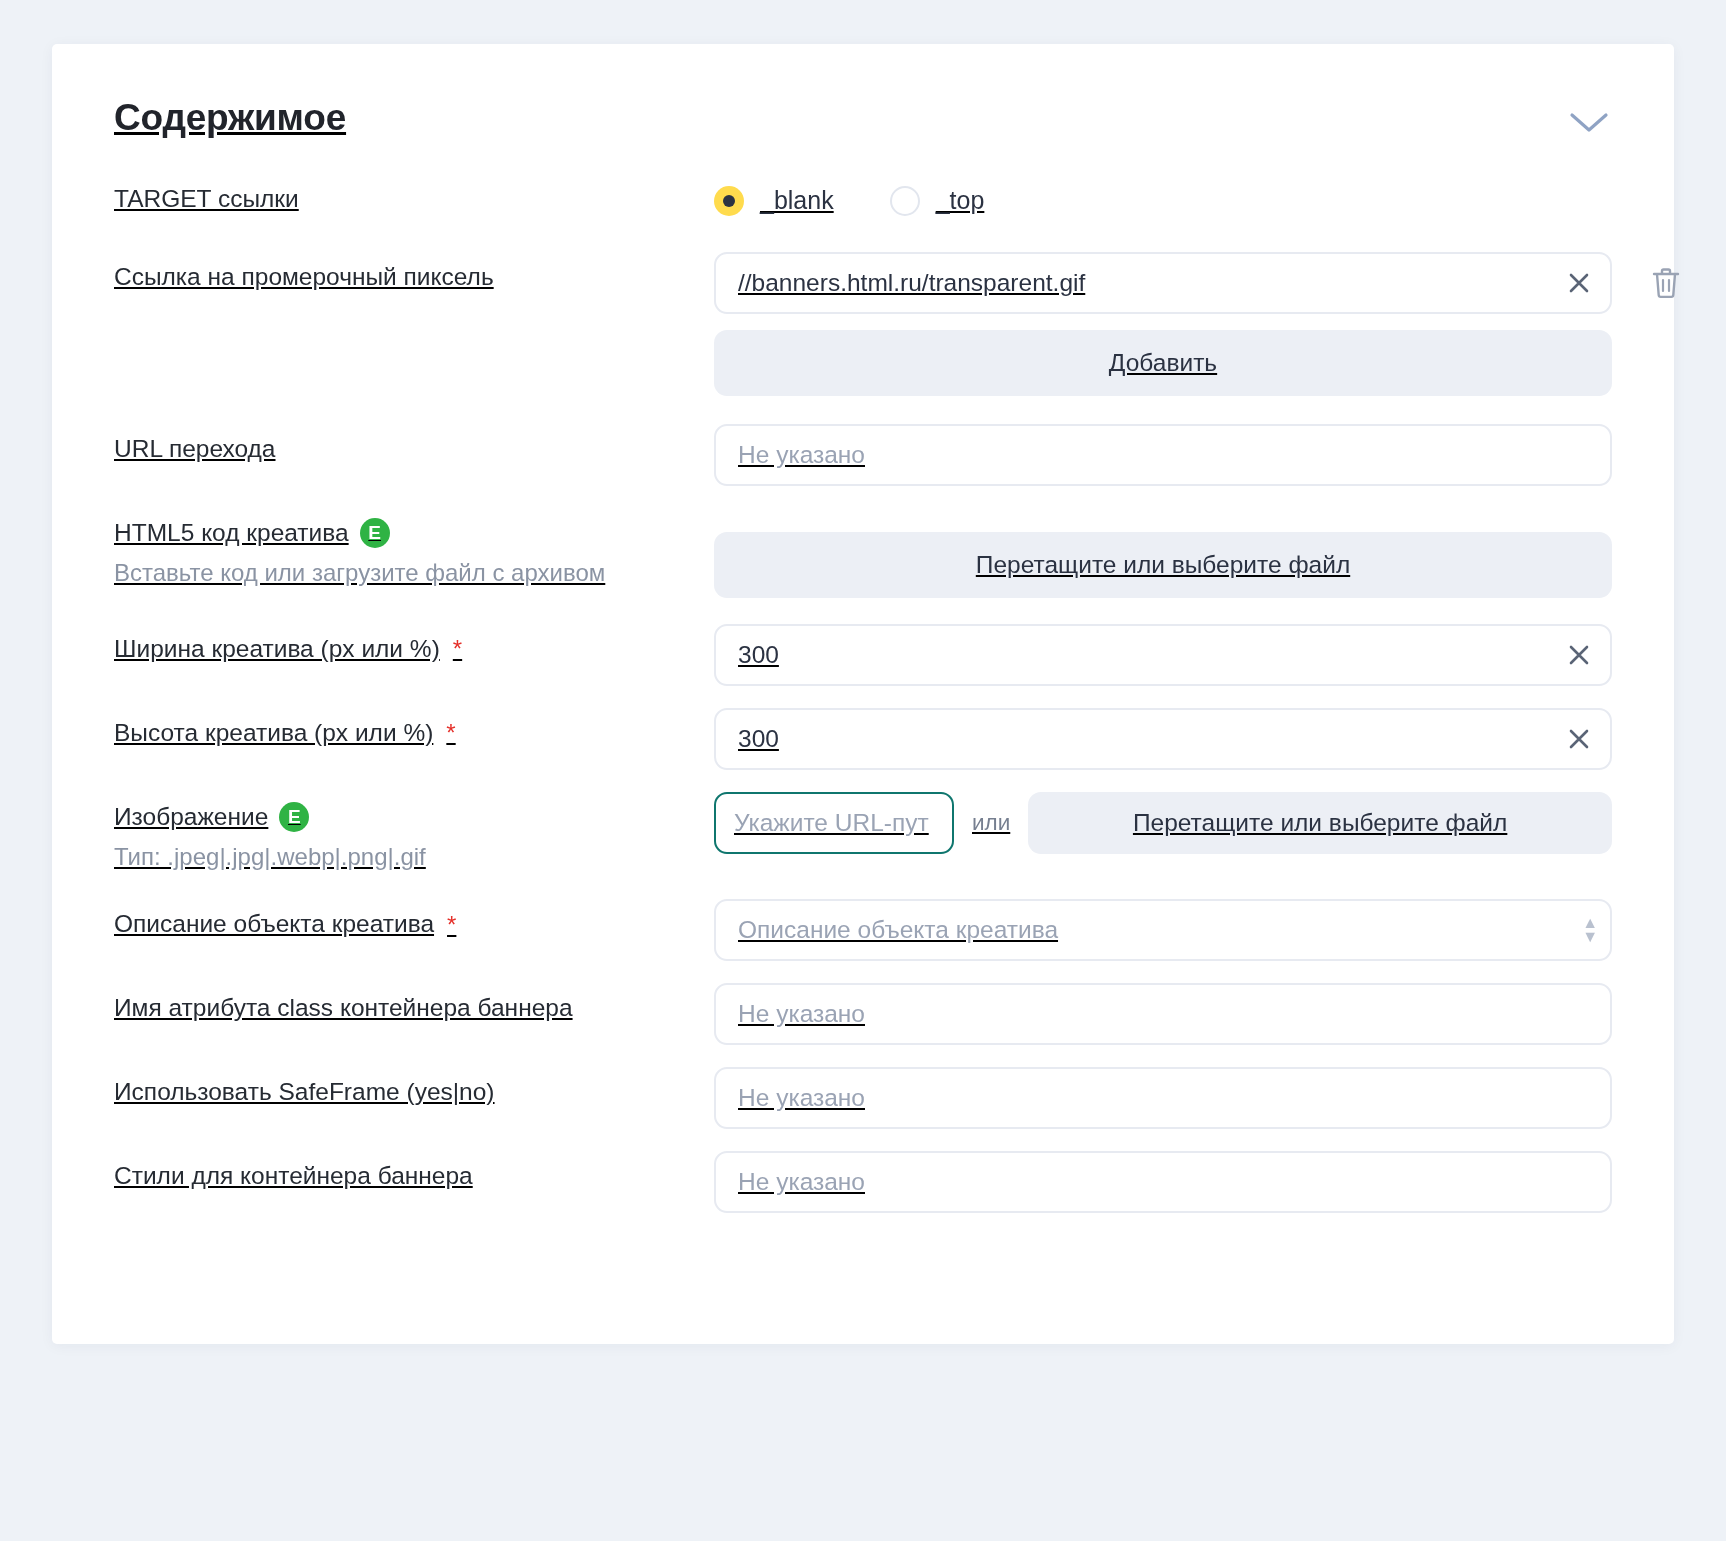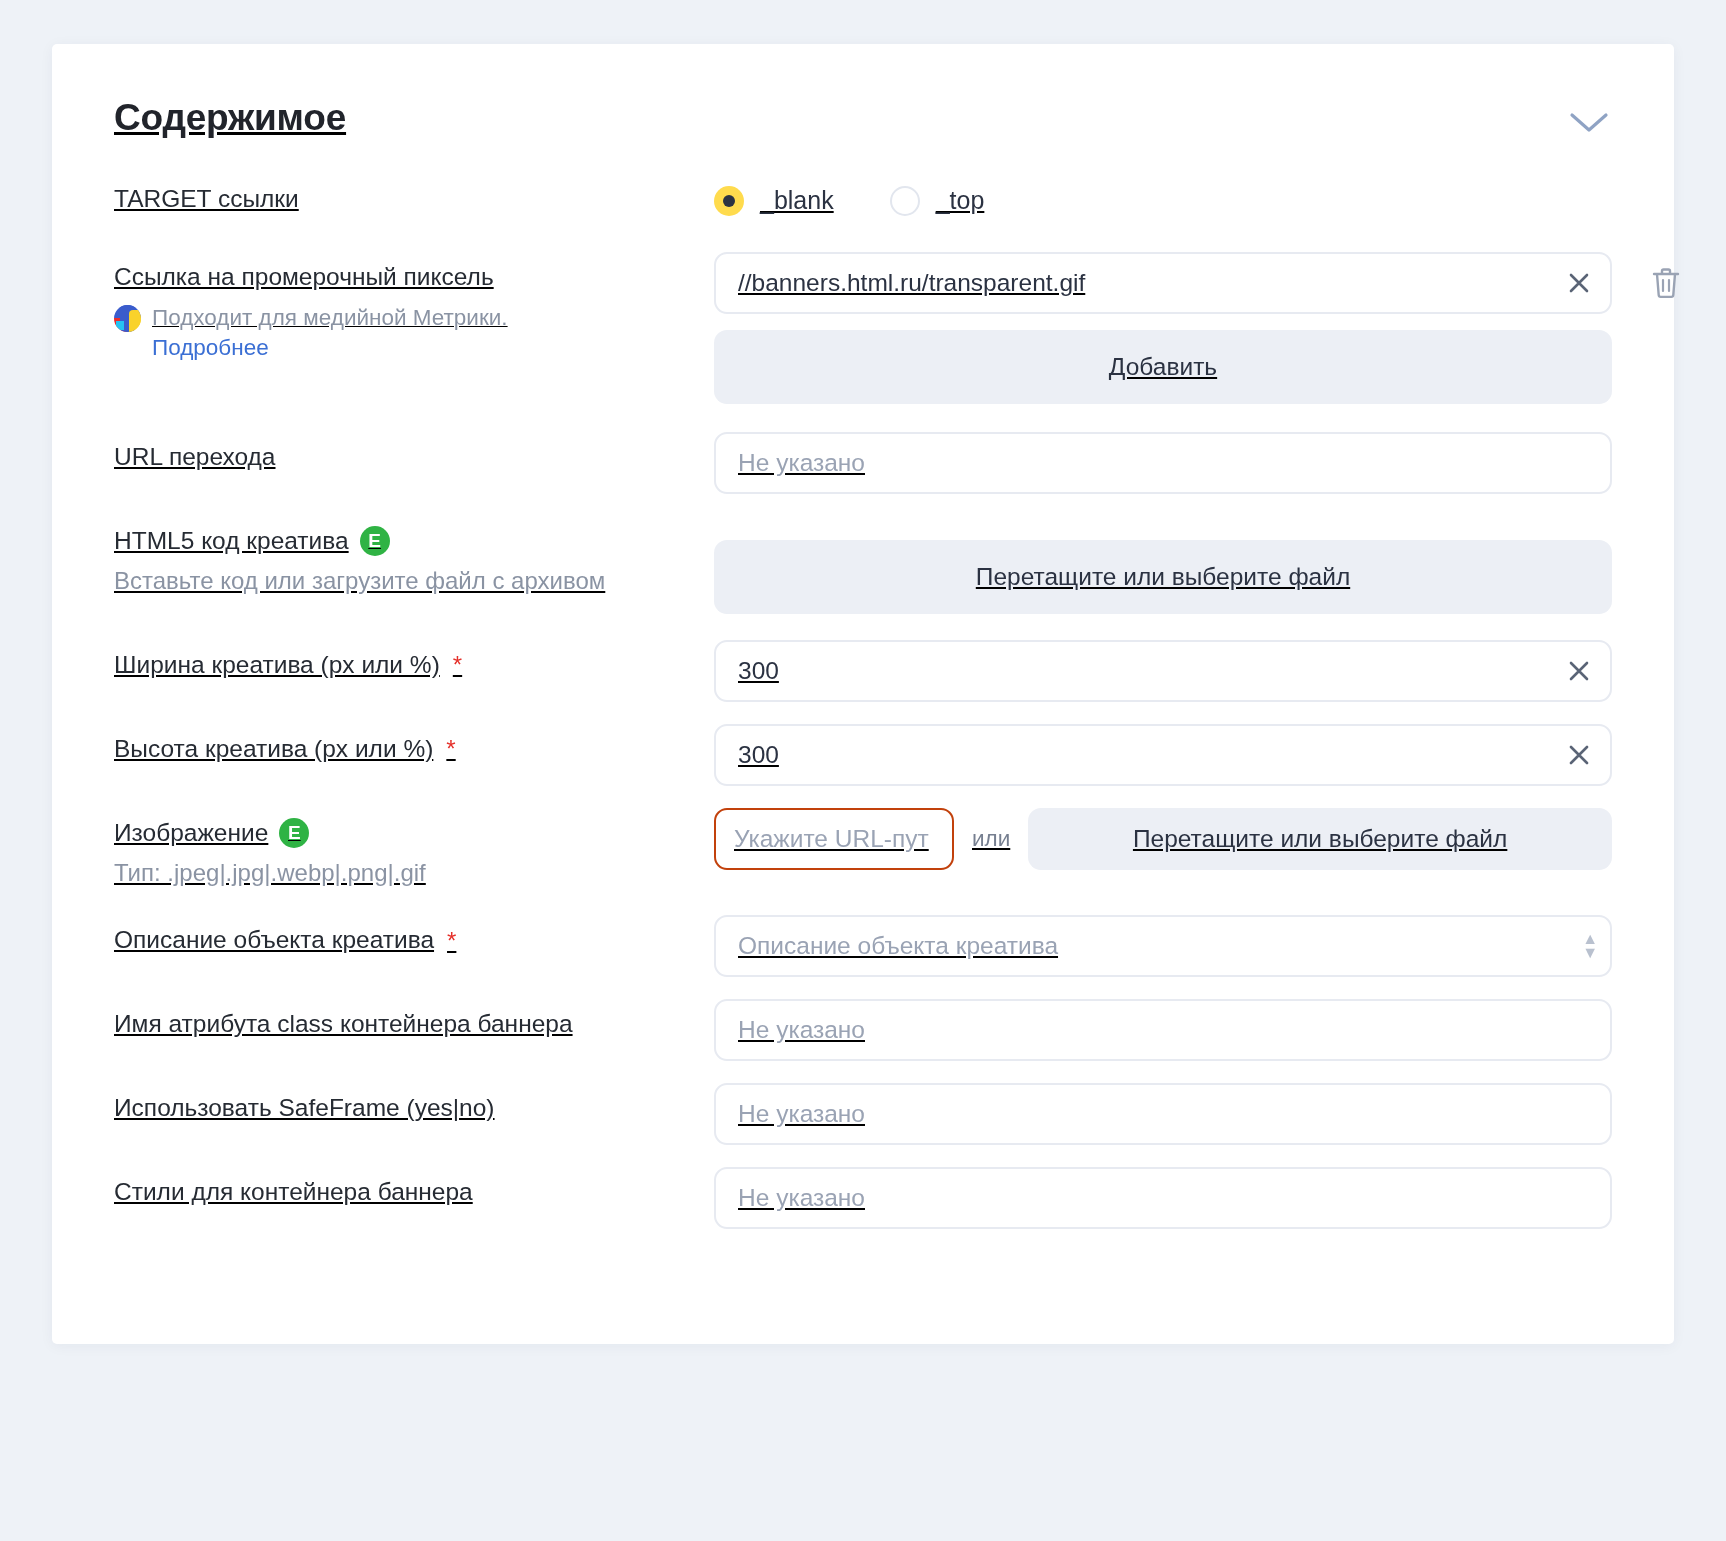--- a/index.html
+++ b/index.html
@@ -206,21 +206,21 @@
     position: absolute;
     right: -72px; top: 50%;
     transform: translateY(-50%);
     width: 36px; height: 36px;
     cursor: pointer;
     display: flex; align-items: center; justify-content: center;
   }
 
   .btn-grey {
     width: 100%;
-    height: 74px;
+    height: 66px;
     background: #eceff5;
     border: none;
     border-radius: 13px;
     font-size: 24.5px;
     color: #2b3242;
     font-family: inherit;
     cursor: pointer;
     display: flex;
     align-items: center;
     justify-content: center;
@@ -250,21 +250,21 @@
 
   .img-row {
     display: flex;
     align-items: center;
     gap: 0;
   }
   .img-url {
     width: 240px;
     flex: 0 0 240px;
     height: 62px;
-    border: 2px solid #c2410c;
+    border: 2px solid #0f766e;
     border-radius: 13px;
     background: #fff;
     display: flex;
     align-items: center;
     padding: 0 18px;
     font-size: 24.5px;
     color: #9aa3b4;
   }
   .or-text {
     font-size: 22.5px;
@@ -343,35 +343,20 @@
               <span class="radio-empty"></span>
               <span class="radio-label">_top</span>
             </div>
           </div>
         </div>
       </div>
 
       <div class="row" style="margin-bottom:28px;">
         <div class="col-label">
           <div class="label">Ссылка на промерочный пиксель</div>
-          <div class="hint-row">
-            <span class="metrika-icon">
-              <i class="mq-tl"></i>
-                <i class="mq-tr"></i>
-                <i class="mq-bl"></i>
-                <i class="mq-br"></i>
-              <i class="mq-cov"></i>
-                <i class="mq-yel"></i>
-                <i class="mq-cyan"></i>
-            </span>
-            <span>
-              <span class="hint-text">Подходит для медийной Метрики.</span><br>
-              <a class="link">Подробнее</a>
-            </span>
-          </div>
         </div>
         <div class="col-field">
           <div class="input-wrap">
             <div class="input">//banners.html.ru/transparent.gif</div>
             <span class="clear-x">
               <svg width="26" height="26" viewBox="0 0 26 26">
                   <path d="M5 5 L21 21 M21 5 L5 21" stroke="#5a6476" stroke-width="2.6" stroke-linecap="round"></path>
                 </svg>
             </span>
             <span class="trash-btn">

